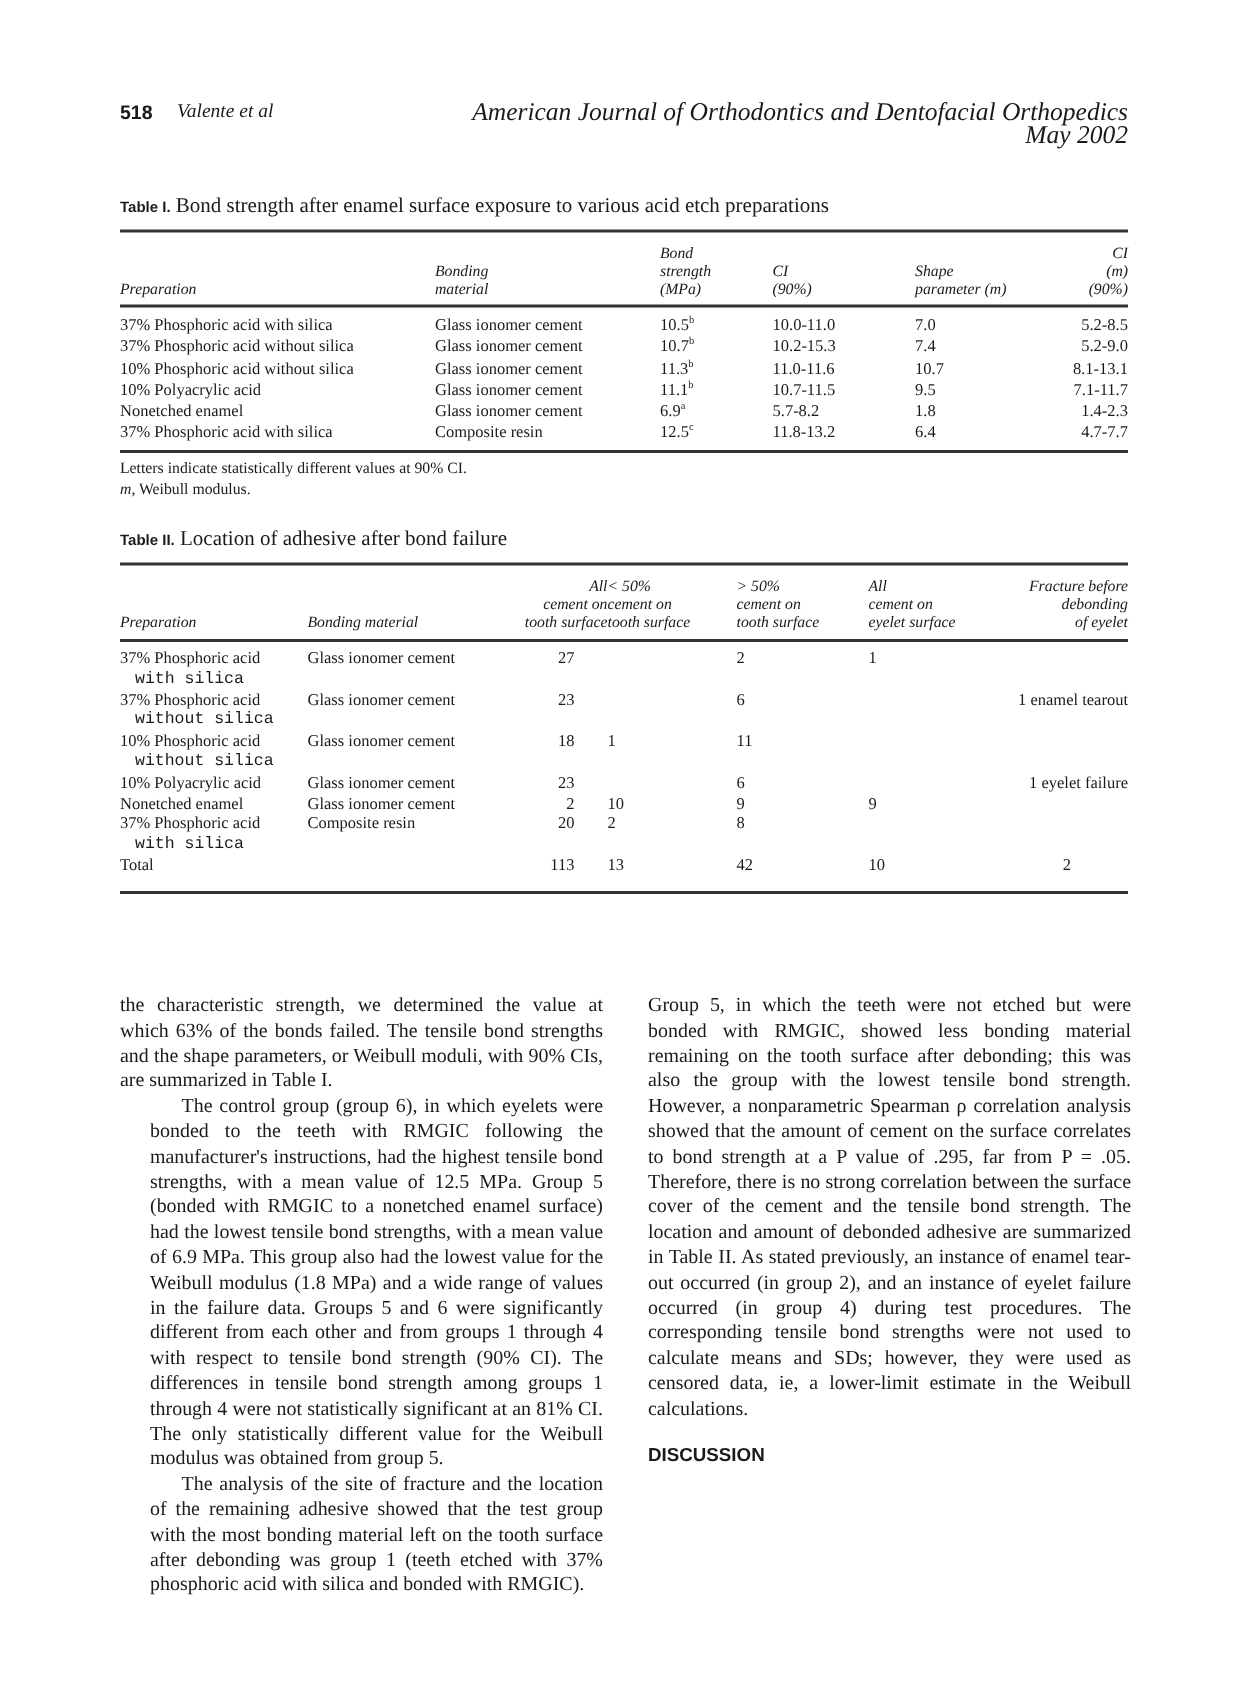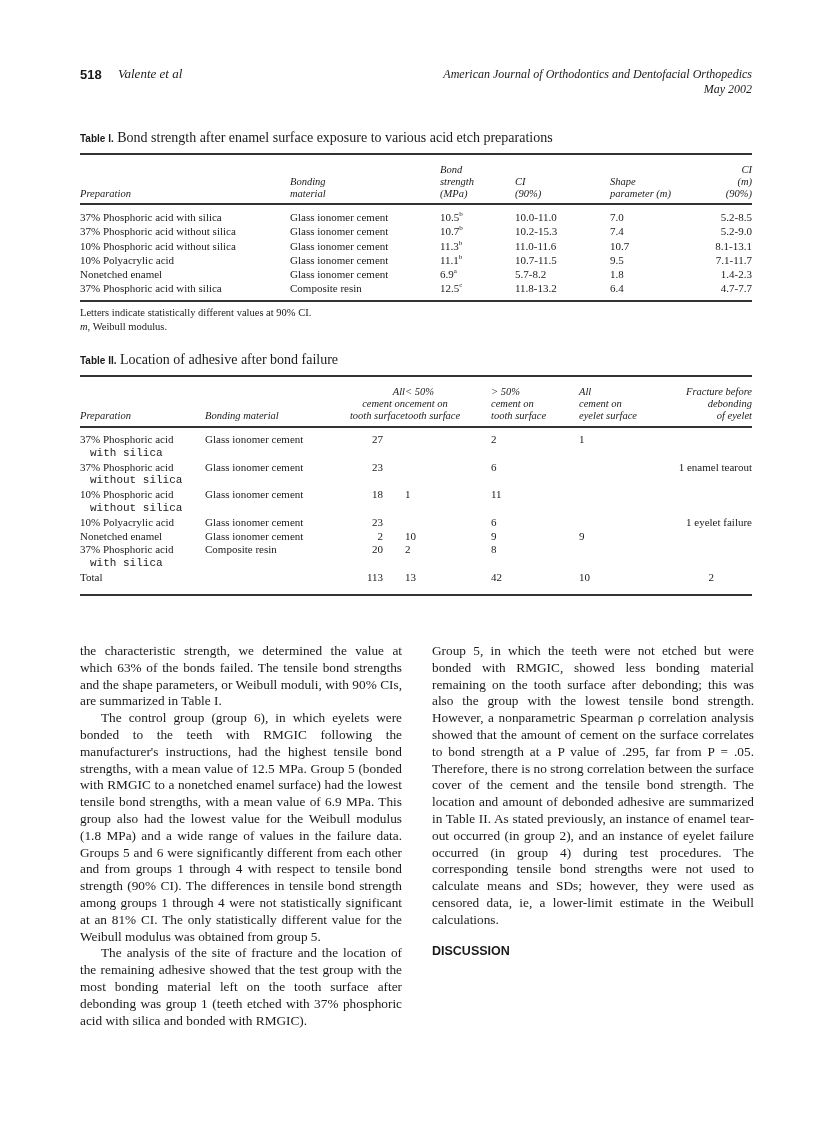--- a/index.html
+++ b/index.html
@@ -1,39 +1,39 @@
 <!DOCTYPE html>
 <html><head>
 <meta charset="utf-8">
 <style>
   html, body { margin: 0; padding: 0; background: #ffffff; }
   body { width: 836px; height: 1122px; position: relative; overflow: hidden; color: #1a1a1a;
          font-family: "Liberation Serif", "DejaVu Serif", serif; }
   .abs { position: absolute; }
   .hdr-pg { left: 80px; top: 67px; font-family: "Liberation Sans", sans-serif; font-weight: bold; font-size: 13px; }
   .hdr-auth { left: 118px; top: 66px; font-style: italic; font-size: 13px; }
-  .hdr-jrnl { right: 84px; top: 67px; font-style: italic; font-size: 12px; text-align: right; line-height: 15px; }
+  .hdr-jrnl { right: 84px; top: 67px; font-style: italic; font-size: 17px; text-align: right; line-height: 15px; }
   .tcap { font-size: 14px; }
   .tcap .tl { font-family: "Liberation Sans", sans-serif; font-size: 10px; font-weight: bold; }
   .rule { position: absolute; left: 80px; width: 672px; background: #333; }
   table { border-collapse: collapse; font-size: 11px; position: absolute; }
   td, th { padding: 0; vertical-align: top; }
   th { font-style: italic; font-weight: normal; font-size: 10.5px; line-height: 12px; vertical-align: bottom; }
   .t1 { left: 80px; width: 672px; }
   .t1 td { line-height: 14.3px; }
   .t2 { left: 80px; width: 672px; }
   .t2 td { line-height: 13.8px; }
   .c { text-align: left; }
   .r { text-align: right; }
   .ind { padding-left: 10px; font-family: Liberation Mono, monospace; }
   sup { font-size: 7px; line-height: 0; }
   .note { left: 80px; font-size: 10.5px; line-height: 14px; }
-  .col { position: absolute; top: 643px; width: 322px; font-size: 13.3px; line-height: 16.8px; text-align: justify; }
+  .col { position: absolute; top: 662px; width: 322px; font-size: 13.3px; line-height: 16.8px; text-align: justify; }
   .col p { margin: 0; }
-  .col p.i { text-indent: 21px; }
+  .col p.i { text-indent: 21px; margin-left: 20px; }
   .colL { left: 80px; }
   .colR { left: 432px; }
   .sec { font-family: "Liberation Sans", sans-serif; font-weight: bold; font-size: 12.5px; margin: 14px 0 16px 0; }
 </style>
 </head>
 <body>
 
 <div class="abs hdr-pg">518</div>
 <div class="abs hdr-auth">Valente et al</div>
 <div class="abs hdr-jrnl">

